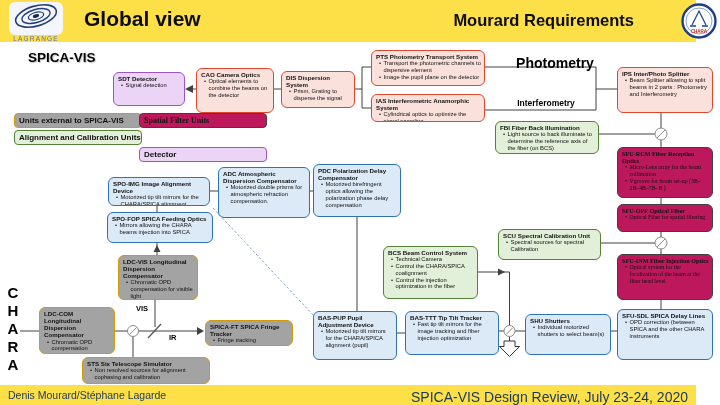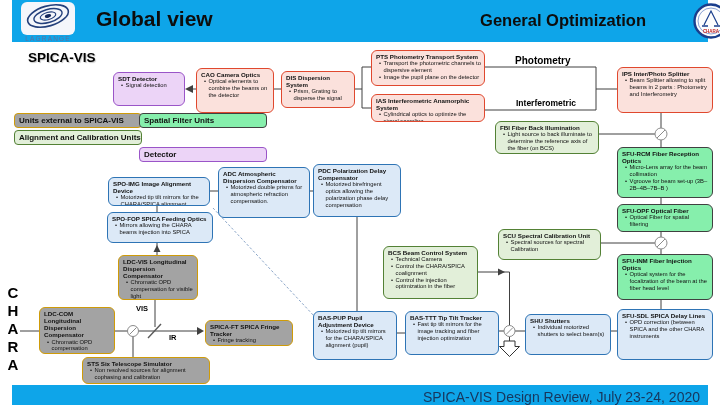--- a/index.html
+++ b/index.html
@@ -1,44 +1,44 @@
 <!DOCTYPE html>
 <html><head>
 <meta charset="utf-8">
 <style>
   html,body{margin:0;padding:0;background:#4a4a4a;}
   .slide{position:relative;width:720px;height:405px;background:#ffffff;overflow:hidden;
          font-family:"Liberation Sans",sans-serif;color:#111;}
-  .band{position:absolute;left:12px;width:696px;background:#0ea5e9;}
+  .band{position:absolute;left:0;width:696px;background:#fde047;}
   .band.header{top:0;height:42px;}
   .band.footer{top:385px;height:20px;}
   .slide-title{position:absolute;left:84px;top:7px;font-size:21px;font-weight:bold;color:#0d0d0d;}
   .slide-subtitle{position:absolute;right:62px;top:11px;font-size:16.5px;font-weight:bold;color:#0d0d0d;}
   .footer-left{position:absolute;left:8px;top:4px;font-size:10.5px;color:#17365d;}
   .footer-right{position:absolute;right:8px;top:4px;font-size:14px;color:#17365d;}
   .section-title{position:absolute;left:28px;top:50px;font-size:13.5px;font-weight:bold;color:#000;
                  text-shadow:1px 1px 1px #c9c9c9;}
   
   .chip{position:absolute;height:13px;border:1.4px solid;border-radius:4px;background:#fff;
         font-size:8px;font-weight:bold;line-height:13px;padding:0 4px;white-space:nowrap;overflow:hidden;}
   
   .node{position:absolute;border:1.3px solid;border-radius:6px;box-sizing:border-box;
         padding:2px 3px 1px 4px;font-size:5.8px;line-height:1.18;overflow:hidden;}
   .nt{font-weight:bold;font-size:6.2px;line-height:1.15;}
   .bl{display:flex;padding-left:3px;}
   .bl::before{content:"\2022";margin-right:2.5px;}
   .c-blue{background:#dce9f7;border-color:#2e74b5;}
   .c-yellow{background:#a3a3a3;border-color:#cf9b08;}
   .c-green{background:#e2efd9;border-color:#538135;}
-  .c-gray{background:#86efac;border-color:#404040;}
+  .c-gray{background:#be185d;border-color:#404040;font-family:Liberation Serif, serif;}
   .c-salmon{background:#fbe1dc;border-color:#e0482e;}
   .c-violet{background:#ecd4f7;border-color:#9a55c8;}
   
   .flow-label{position:absolute;font-weight:bold;color:#000;}
-  .lbl-photometry{left:515px;top:55px;width:80px;text-align:left;font-size:10px;}
+  .lbl-photometry{left:515px;top:55px;width:80px;text-align:center;font-size:14px;}
   .lbl-interferometry{left:496px;top:98px;width:100px;text-align:center;font-size:8.5px;}
   .lbl-vis{left:136px;top:304px;font-size:7.5px;text-align:center;}
   .lbl-ir{left:169px;top:333px;font-size:7.5px;}
   .chara-letter{position:absolute;left:5px;width:16px;text-align:center;
                 font-size:15px;font-weight:bold;color:#000;}
   svg.overlay{position:absolute;left:0;top:0;pointer-events:none;}
   .logo-lagrange{position:absolute;left:8px;top:2px;}
   .logo-chara{position:absolute;left:680px;top:2px;}
 </style>
 </head>
@@ -49,21 +49,21 @@
   <div class="band header">
     <svg class="logo-lagrange" width="58" height="40" viewBox="0 0 58 40">
       <rect x="1" y="0" width="54" height="33" rx="6" fill="#f4f6fb"></rect>
       <ellipse cx="28" cy="14" rx="21" ry="10" fill="none" stroke="#24407c" stroke-width="1.6" transform="rotate(-16 28 14)"></ellipse>
       <ellipse cx="28" cy="14" rx="14.5" ry="6.5" fill="none" stroke="#24407c" stroke-width="1.4" transform="rotate(-16 28 14)"></ellipse>
       <ellipse cx="28" cy="14" rx="8" ry="3.6" fill="none" stroke="#24407c" stroke-width="1.2" transform="rotate(-16 28 14)"></ellipse>
       <ellipse cx="28" cy="14" rx="3.2" ry="1.8" fill="#16295c" transform="rotate(-16 28 14)"></ellipse>
       <text x="28" y="39" text-anchor="middle" font-size="6.5" letter-spacing="1.2" fill="#5f719f" font-family="Liberation Sans, sans-serif">LAGRANGE</text>
     </svg>
     <div class="slide-title">Global view</div>
-    <div class="slide-subtitle">General Optimization</div>
+    <div class="slide-subtitle">Mourard Requirements</div>
     <svg class="logo-chara" width="38" height="38" viewBox="0 0 38 38">
       <circle cx="19" cy="19" r="16.5" fill="#fdfdfd" stroke="#1a3e8c" stroke-width="2.4"></circle>
       <circle cx="19" cy="19" r="13" fill="none" stroke="#6f8cc9" stroke-width="0.8"></circle>
       <path d="M12,23 L19,9 L26,23" fill="none" stroke="#1a3e8c" stroke-width="1.2"></path>
       <path d="M10,24 h6 M22,24 h6" stroke="#1a3e8c" stroke-width="1.6"></path>
       <text x="19" y="31" text-anchor="middle" font-size="4.5" font-weight="bold" fill="#c22525" font-family="Liberation Sans, sans-serif">CHARA</text>
     </svg>
   </div>
 
   <div class="section-title">SPICA-VIS</div>
@@ -123,21 +123,21 @@
     <g fill="#404040" stroke="none">
       <polygon points="185,89 193,85 193,93"></polygon>
       <polygon points="204,331 197,327 197,335"></polygon>
       <polygon points="157,245 153.5,252 160.5,252"></polygon>
       <polygon points="505,272 498,268.5 498,275.5"></polygon>
     </g>
     <path d="M504,341 L515,341 L515,346.5 L519.5,346.5 L509.5,356.5 L499.5,346.5 L504,346.5 Z" fill="#ffffff" stroke="#333333" stroke-width="1"></path>
   </svg>
 
   <div class="flow-label lbl-photometry">Photometry</div>
-  <div class="flow-label lbl-interferometry">Interferometric</div>
+  <div class="flow-label lbl-interferometry">Interferometry</div>
   <div class="flow-label lbl-vis">VIS</div>
   <div class="flow-label lbl-ir">IR</div>
 
   <div class="chara-letter" style="top:284px;">C</div>
   <div class="chara-letter" style="top:302px;">H</div>
   <div class="chara-letter" style="top:320px;">A</div>
   <div class="chara-letter" style="top:338px;">R</div>
   <div class="chara-letter" style="top:356px;">A</div>
 
   <div class="node c-violet" style="left:113px;top:72px;width:72px;height:34px;">
@@ -235,16 +235,17 @@
   <div class="node c-yellow" style="left:82px;top:357px;width:128px;height:27px;">
     <div class="nt">STS Six Telescope Simulator</div>
     <div class="bl">Non resolved sources for alignment cophasing and calibration</div>
   </div>
   <div class="node c-yellow" style="left:205px;top:320px;width:88px;height:26px;">
     <div class="nt">SPICA-FT SPICA Fringe Tracker</div>
     <div class="bl">Fringe tracking</div>
   </div>
 
   <div class="band footer">
+    <div class="footer-left">Denis Mourard/Stéphane Lagarde</div>
     <div class="footer-right">SPICA-VIS Design Review, July 23-24, 2020</div>
   </div>
 
 </div>
 
 </body></html>

